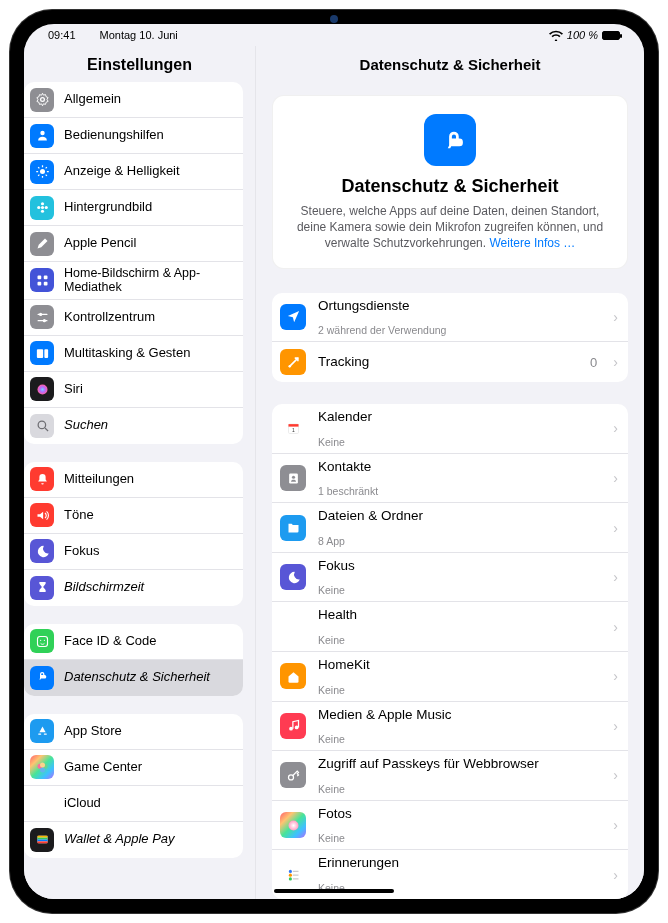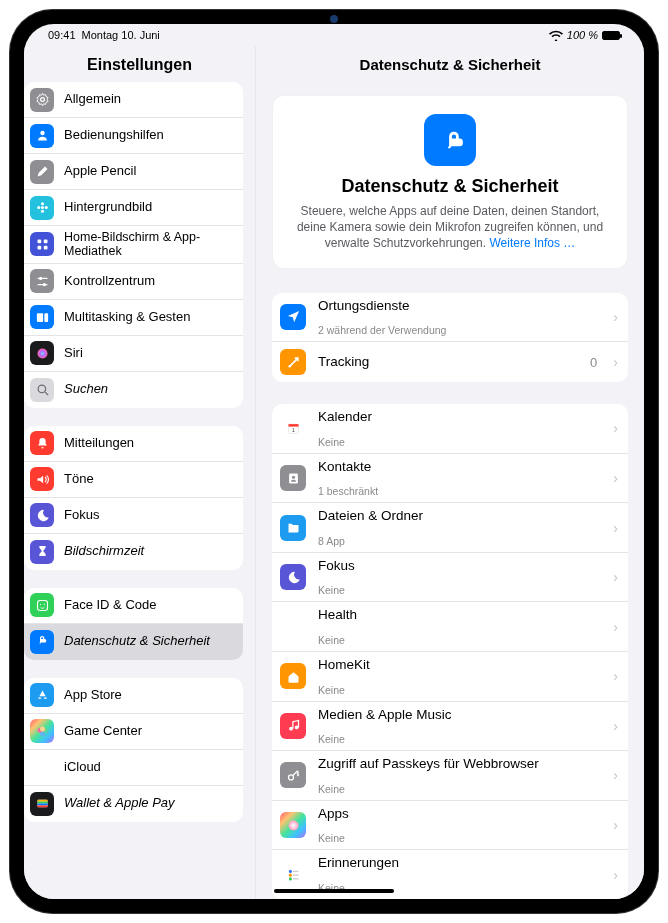--- a/index.html
+++ b/index.html
@@ -38,21 +38,21 @@
   }
   .status-bar {
     height: 22px;
     display: flex;
     align-items: center;
     font-size: 11px;
     font-weight: 500;
     padding: 0 24px;
     color:#000;
   }
-  .status-bar .left { display:flex; gap:6px; }
+  .status-bar .left { display:flex; gap:24px; }
   .status-bar .right { margin-left:auto; display:flex; align-items:center; gap:4px;font-style:italic; }
   .battery { width:18px; height:9px; border:1px solid #000; border-radius:2px; position:relative; }
   .battery::after { content:""; position:absolute; right:-3px; top:2px; width:2px; height:4px; background:#000; border-radius:1px;}
   .battery .fill { width:100%; height:100%; background:#000; }
 
   .content-area { flex:1; display:flex; overflow:hidden; }
 
   
   .sidebar {
     width: 232px;
@@ -200,38 +200,56 @@
               <div class="row">
                 <div class="icon" style="background: rgb(0, 122, 255);">
                   <svg viewBox="0 0 24 24" fill="#fff">
                     <circle cx="12" cy="8" r="3.5"></circle>
                     <path d="M5 20c0-4 3-6 7-6s7 2 7 6z"></path>
                   </svg>
                 </div>
                 <div class="label">Bedienungshilfen</div>
               </div>
               <div class="row">
-                <div class="icon" style="background: rgb(142, 142, 147);">
-                  <svg viewBox="0 0 24 24" fill="#fff">
-                    <path d="M4 20l2-6L16 4l4 4L10 18l-6 2z"></path>
-                  </svg>
-                </div>
-                <div class="label">Apple Pencil</div>
+                <div class="icon" style="background: rgb(0, 122, 255);">
+                  <svg viewBox="0 0 24 24" fill="#fff">
+                    <circle cx="12" cy="12" r="4"></circle>
+                    <g stroke="#fff" stroke-width="2">
+                      <line x1="12" y1="2" x2="12" y2="5"></line>
+                      <line x1="12" y1="19" x2="12" y2="22"></line>
+                      <line x1="2" y1="12" x2="5" y2="12"></line>
+                      <line x1="19" y1="12" x2="22" y2="12"></line>
+                      <line x1="5" y1="5" x2="7" y2="7"></line>
+                      <line x1="17" y1="17" x2="19" y2="19"></line>
+                      <line x1="5" y1="19" x2="7" y2="17"></line>
+                      <line x1="17" y1="7" x2="19" y2="5"></line>
+                    </g>
+                  </svg>
+                </div>
+                <div class="label">Anzeige &amp; Helligkeit</div>
               </div>
               <div class="row">
                 <div class="icon" style="background: rgb(35, 193, 222);">
                   <svg viewBox="0 0 24 24" fill="#fff">
                     <circle cx="12" cy="12" r="2.5"></circle>
                     <circle cx="12" cy="6" r="2.5"></circle>
                     <circle cx="12" cy="18" r="2.5"></circle>
                     <circle cx="6" cy="12" r="2.5"></circle>
                     <circle cx="18" cy="12" r="2.5"></circle>
                   </svg>
                 </div>
                 <div class="label">Hintergrundbild</div>
+              </div>
+              <div class="row">
+                <div class="icon" style="background: rgb(142, 142, 147);">
+                  <svg viewBox="0 0 24 24" fill="#fff">
+                    <path d="M4 20l2-6L16 4l4 4L10 18l-6 2z"></path>
+                  </svg>
+                </div>
+                <div class="label">Apple Pencil</div>
               </div>
               <div class="row multiline">
                 <div class="icon" style="background: rgb(67, 83, 216);">
                   <svg viewBox="0 0 24 24" fill="#fff">
                     <rect x="4" y="4" width="6" height="6" rx="1.5"></rect>
                     <rect x="14" y="4" width="6" height="6" rx="1.5"></rect>
                     <rect x="4" y="14" width="6" height="6" rx="1.5"></rect>
                     <rect x="14" y="14" width="6" height="6" rx="1.5"></rect>
                   </svg>
                 </div>
@@ -543,21 +561,21 @@
                       <circle cx="12" cy="12" r="8" fill="url(#pg)"></circle>
                       <defs>
                         <radialGradient id="pg">
                           <stop offset="0" stop-color="#fff"></stop>
                           <stop offset="1" stop-color="#ff9ec4"></stop>
                         </radialGradient>
                       </defs>
                     </svg>
                   </div>
                   <div class="dtxt">
-                    <div class="dl">Apps</div>
+                    <div class="dl">Fotos</div>
                     <div class="ds">Keine</div>
                   </div>
                   <div class="chev">›</div>
                 </div>
                 <div class="drow">
                   <div class="di" style="background: rgb(255, 255, 255); color: rgb(52, 120, 246);">
                     <svg viewBox="0 0 24 24" fill="#3478f6">
                       <circle cx="7" cy="7" r="2.5" fill="#3478f6"></circle>
                       <rect x="11" y="6" width="9" height="2" fill="#ccc"></rect>
                       <circle cx="7" cy="13" r="2.5" fill="#ff9500"></circle>

